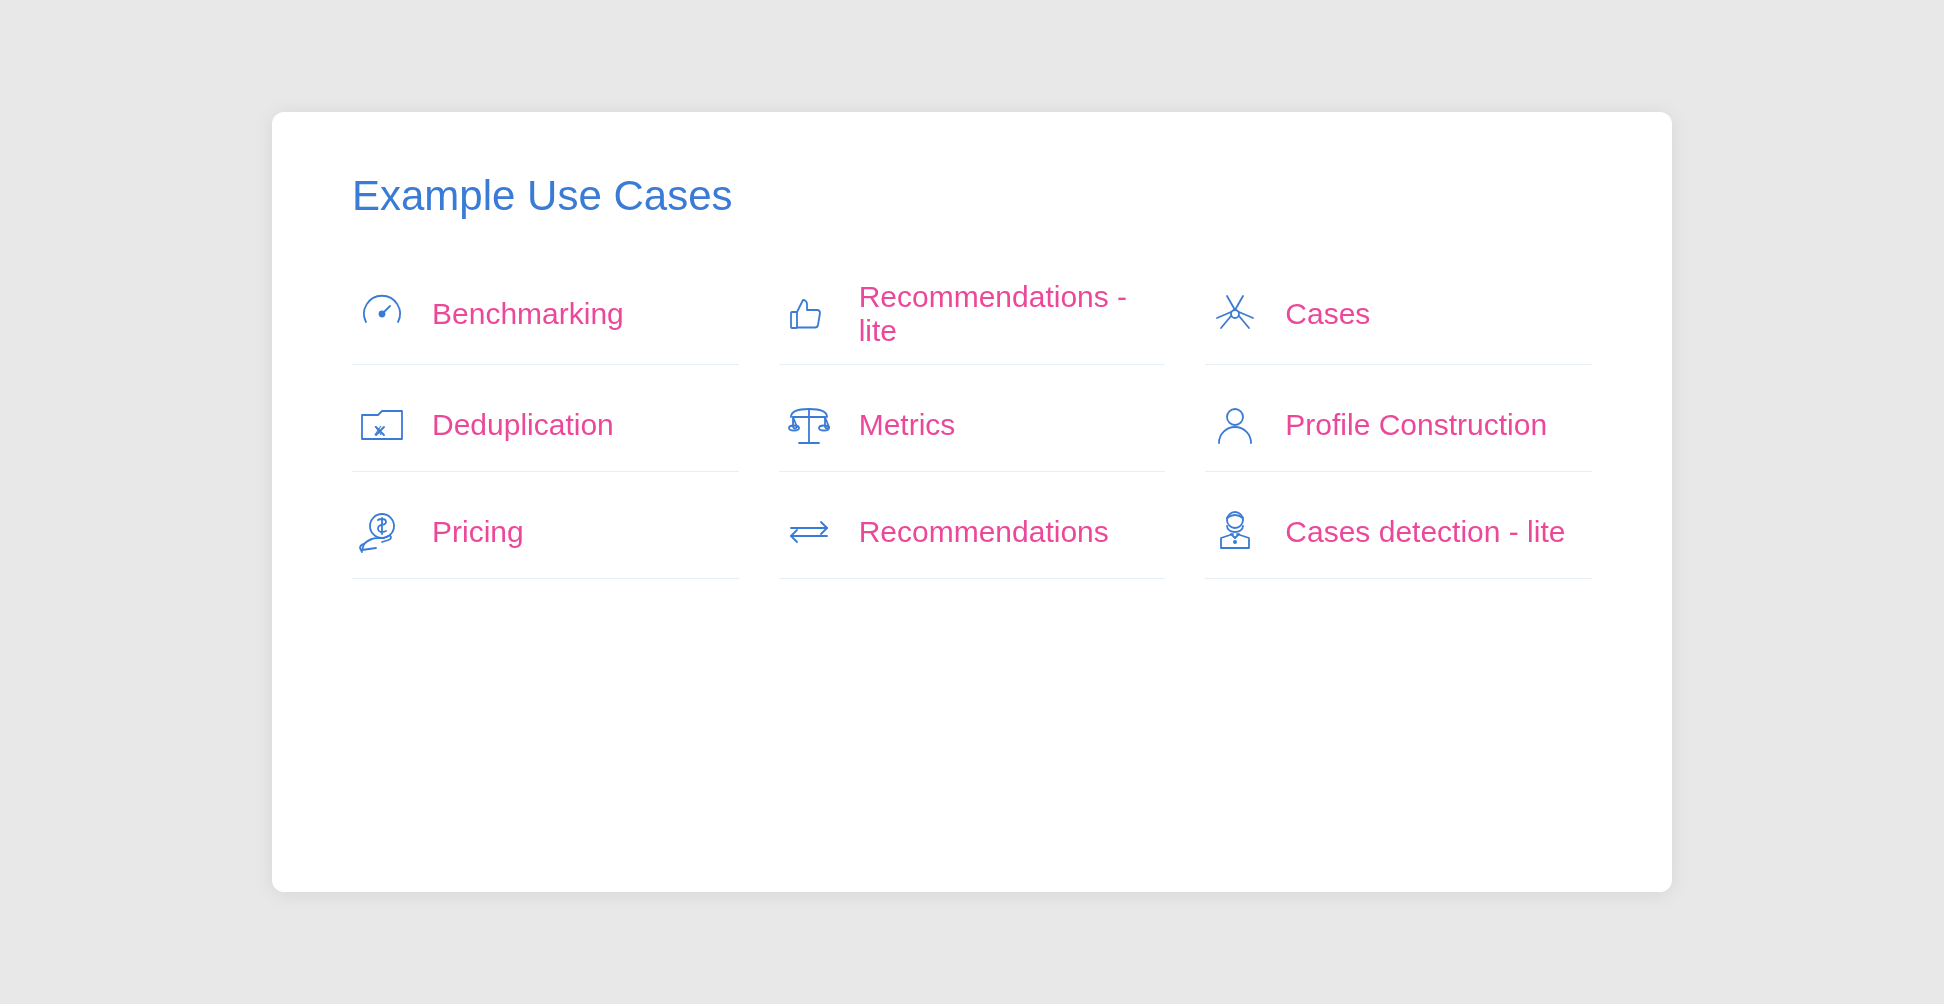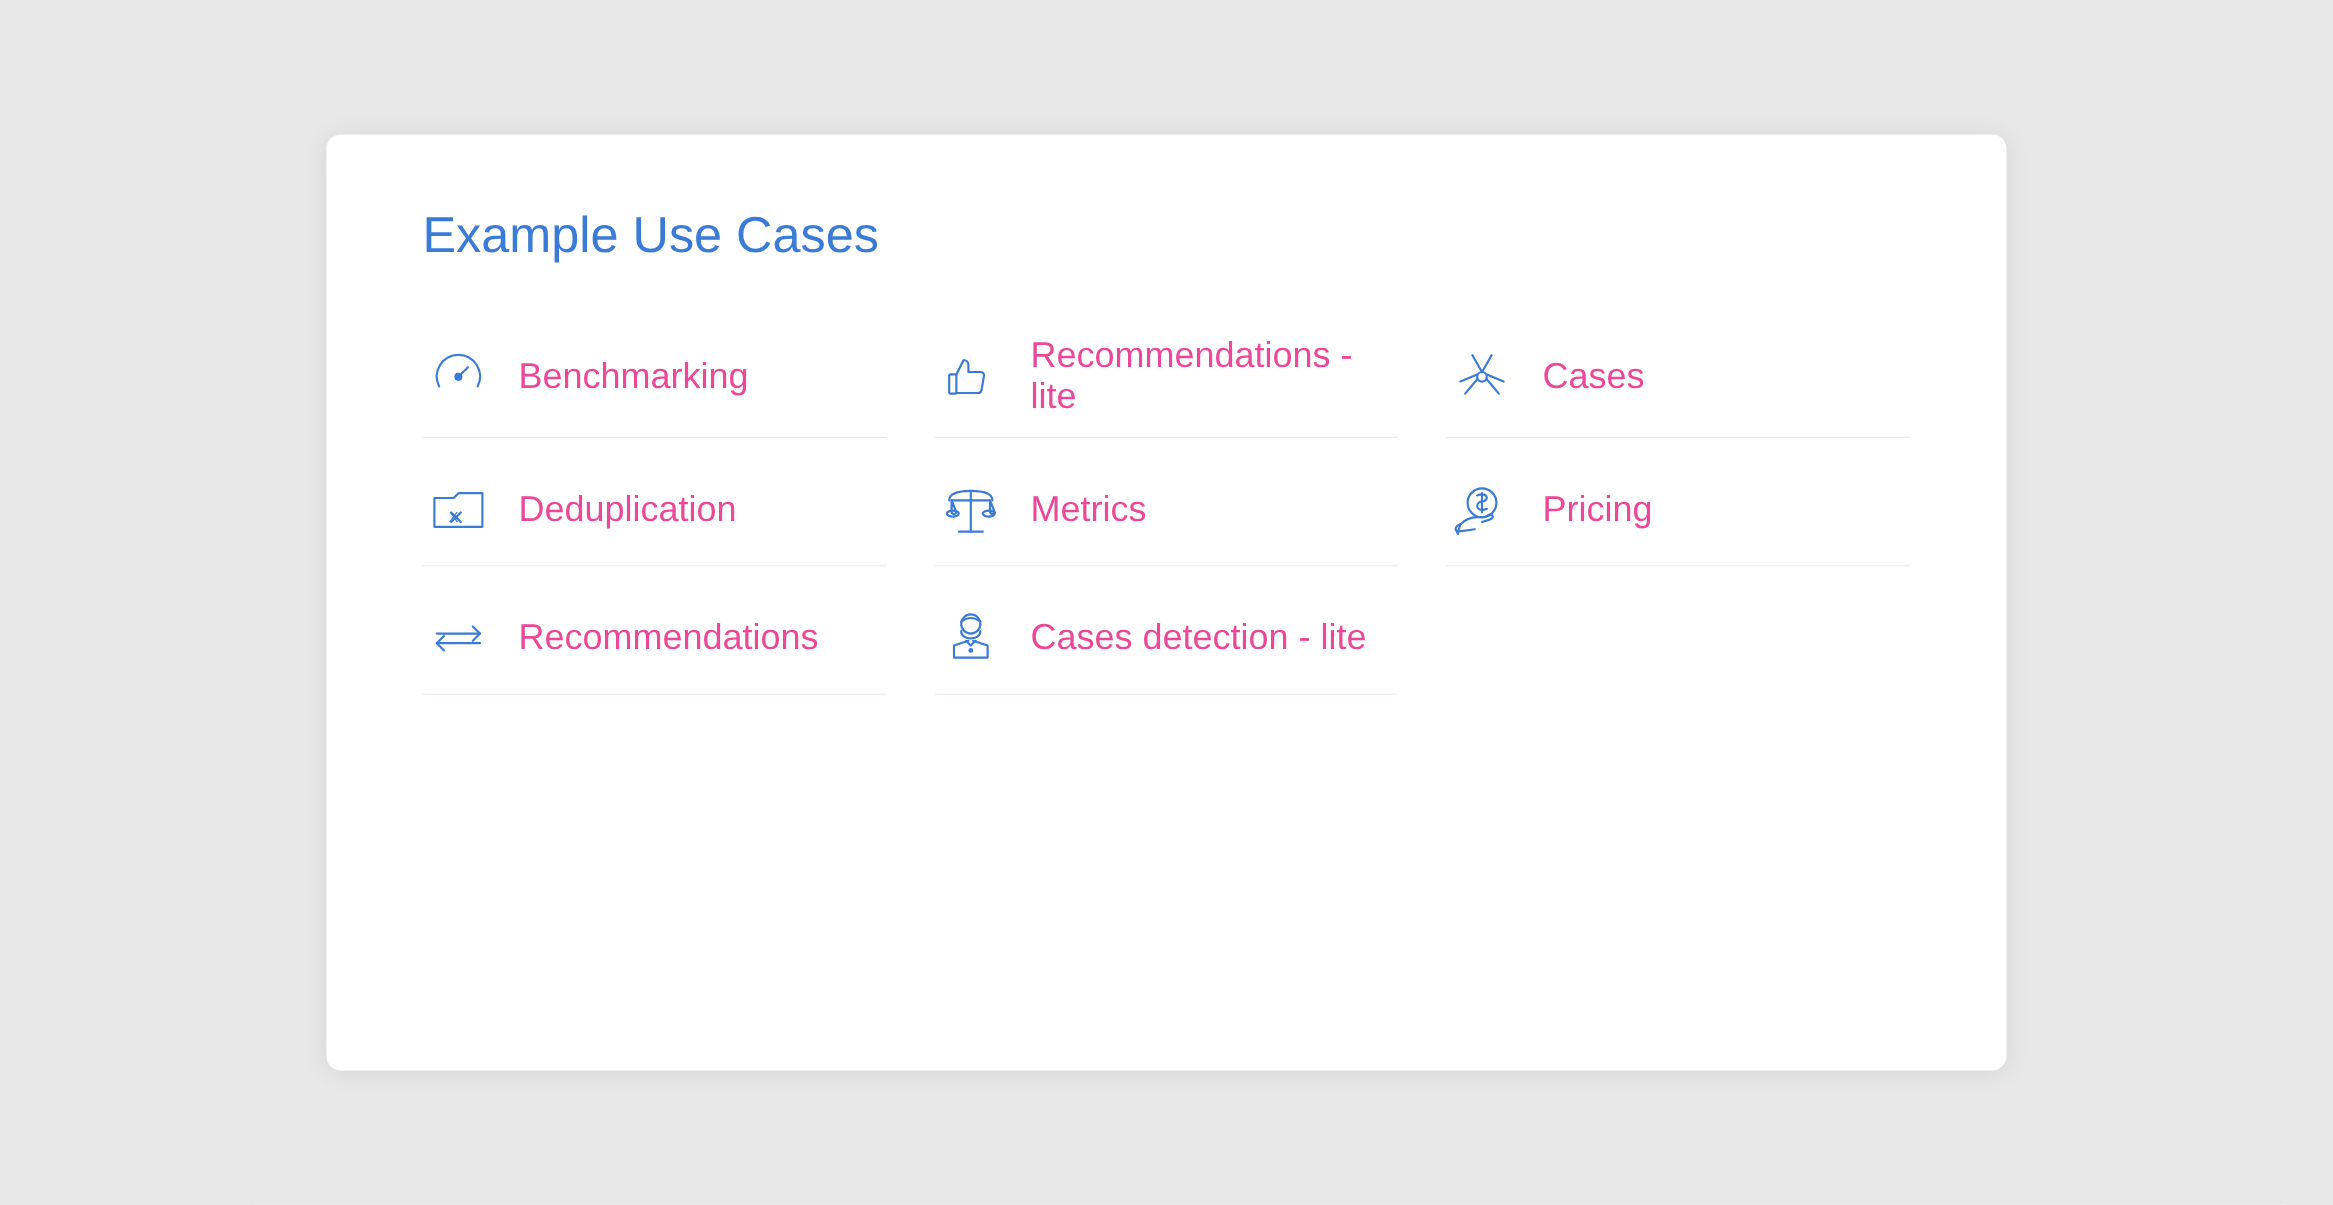--- a/index.html
+++ b/index.html
@@ -121,20 +121,29 @@
     <path d="M8 18 c0-4 4-8 18-8 s18 4 18 8"></path>
     <ellipse cx="11" cy="29" rx="5" ry="2.5"></ellipse>
     <ellipse cx="41" cy="29" rx="5" ry="2.5"></ellipse>
   </svg>
         </div>
         <span class="use-case-label">Metrics</span>
       </div>
       <div class="use-case-item">
         <div class="icon-wrap">
           <svg viewBox="0 0 52 52" fill="none" stroke="#3a7bd5" stroke-width="1.8" stroke-linecap="round" stroke-linejoin="round">
+    <circle cx="26" cy="18" r="8"></circle>
+    <path d="M10 44c0-8.8 7.2-16 16-16s16 7.2 16 16"></path>
+  </svg>
+        </div>
+        <span class="use-case-label">Profile Construction</span>
+      </div>
+      <div class="use-case-item">
+        <div class="icon-wrap">
+          <svg viewBox="0 0 52 52" fill="none" stroke="#3a7bd5" stroke-width="1.8" stroke-linecap="round" stroke-linejoin="round">
     <circle cx="26" cy="20" r="12"></circle>
     <path d="M26 12v16M22 14c0 0 1-1 4-1s4 1.5 4 3-2 3-4 3-4 1.5-4 3.5 2 3.5 4 3.5 4-1 4-1"></path>
     <path d="M8 38 c4-4 8-6 14-6h6l4-2c1.5-1 3 0 3 1.5s-1 2-2.5 2.5L26 36"></path>
     <path d="M8 38 l-2 6 14-2"></path>
     <path d="M8 38 c-2 0-4 2-4 4l2 4"></path>
   </svg>
         </div>
         <span class="use-case-label">Pricing</span>
       </div>
       <div class="use-case-item">

